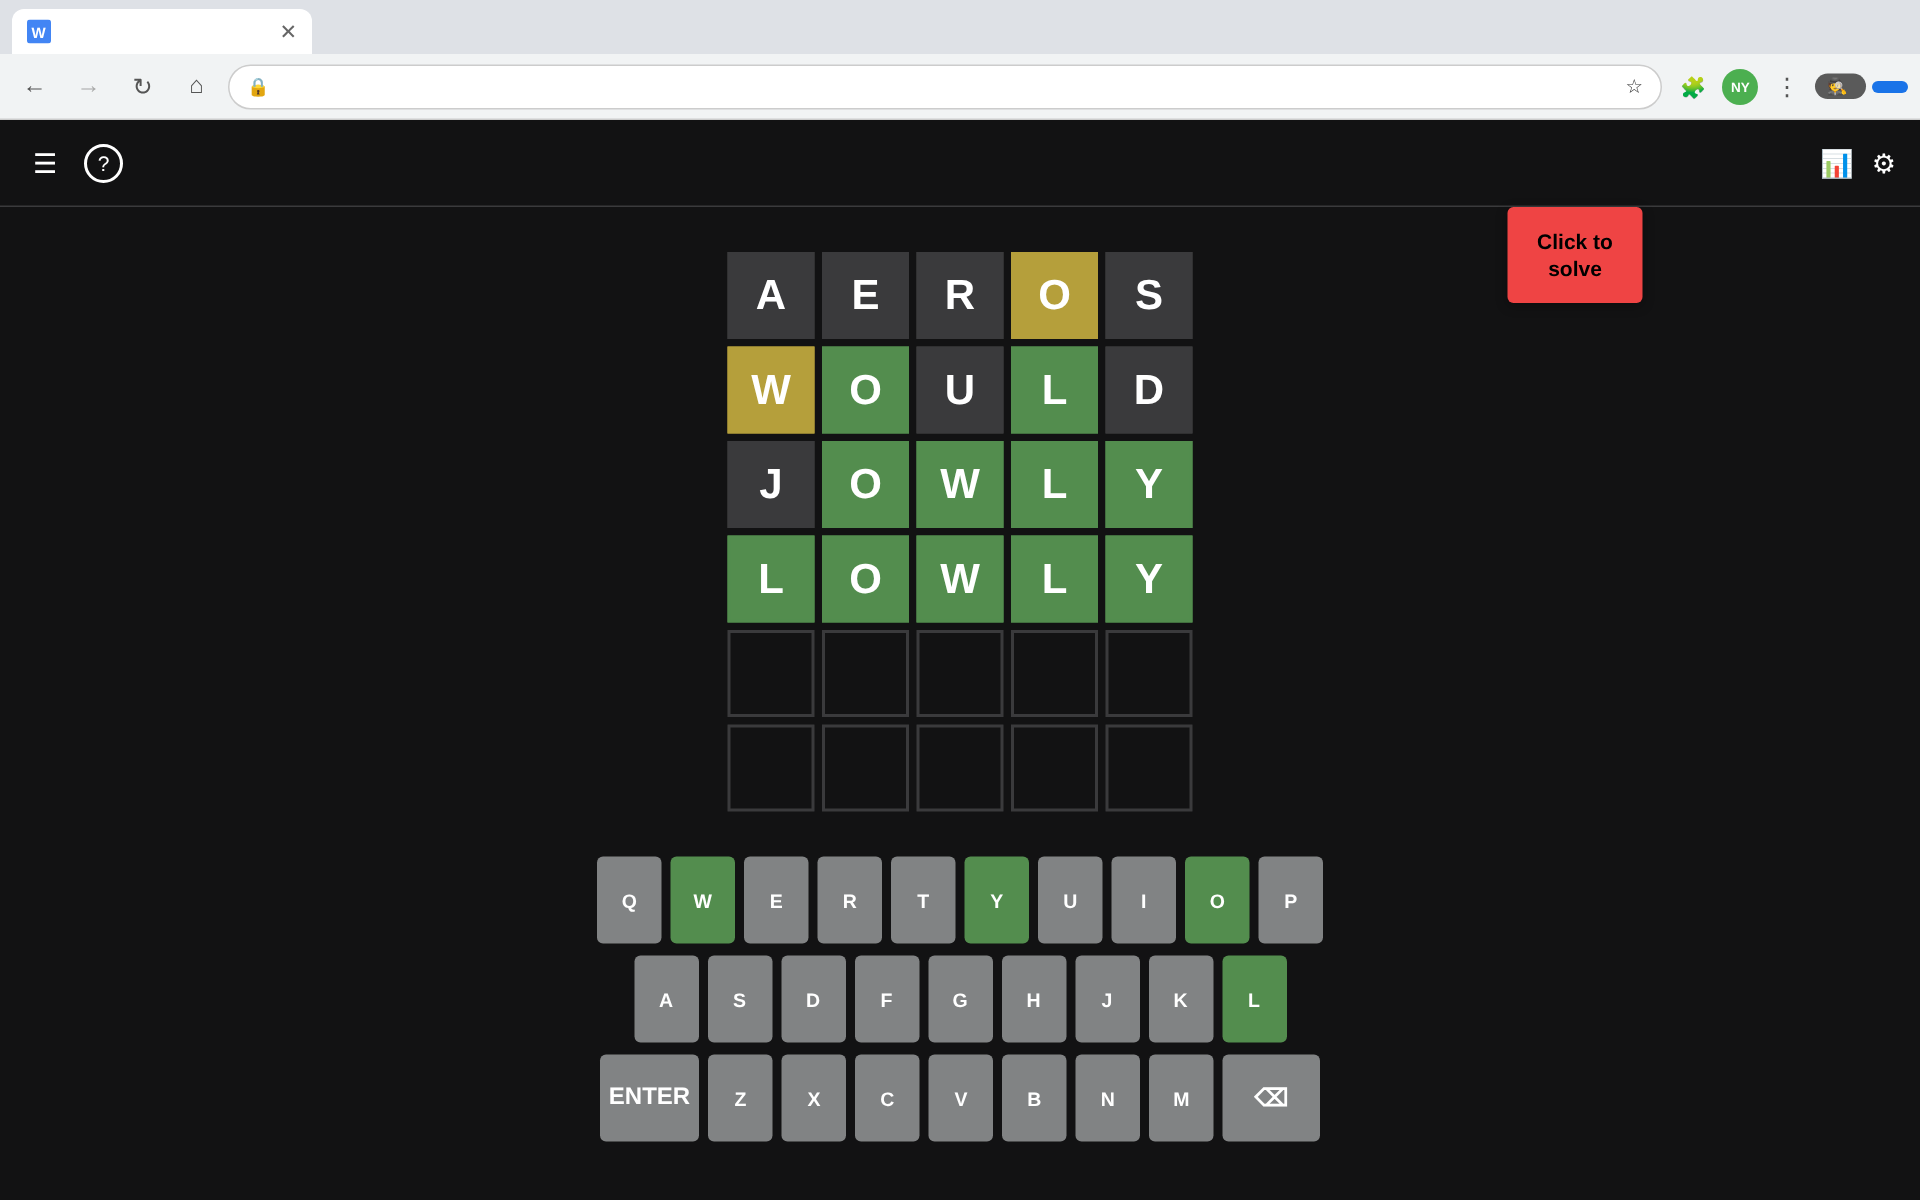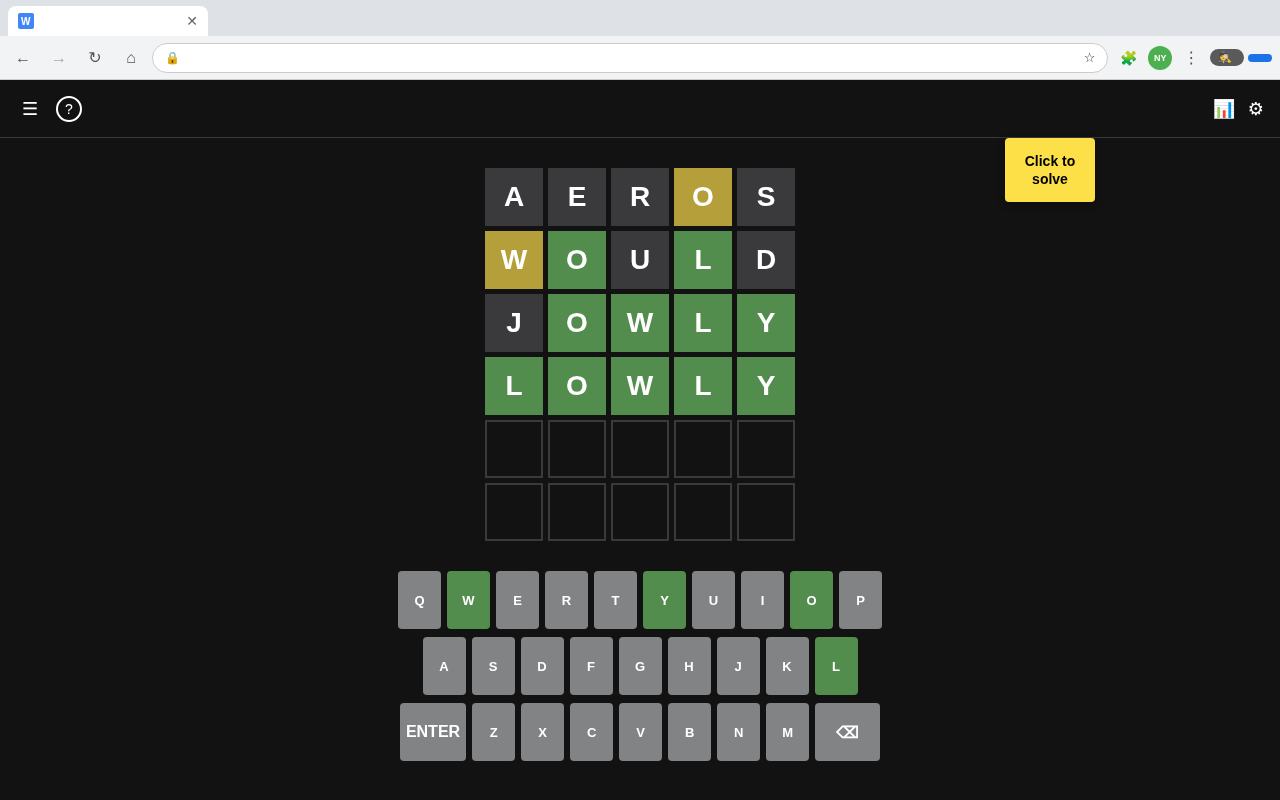--- a/index.html
+++ b/index.html
@@ -238,21 +238,21 @@
       color: #fff;
       font-size: 18px;
       cursor: pointer;
     }
 
     
     .click-to-solve-popup {
       position: absolute;
       top: 58px;
       right: 185px;
-      background: #fde047;
+      background: #ef4444;
       color: #000;
       padding: 14px 18px;
       border-radius: 4px;
       font-size: 14px;
       font-weight: 600;
       text-align: center;
       cursor: pointer;
       z-index: 100;
       box-shadow: 0 2px 8px rgba(0,0,0,0.3);
       line-height: 1.3;

